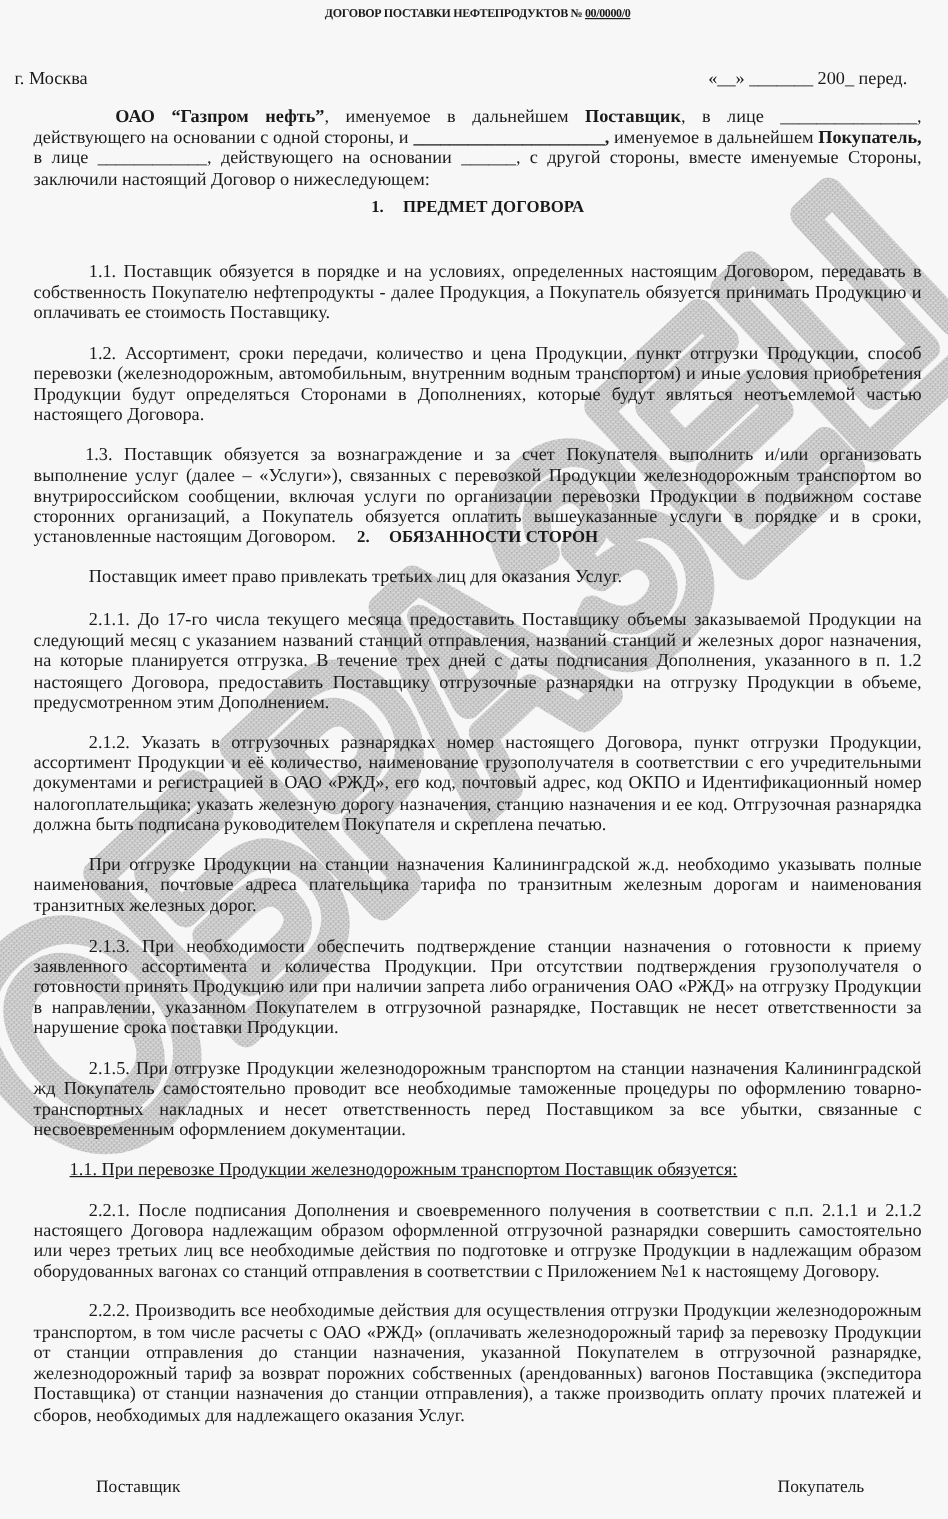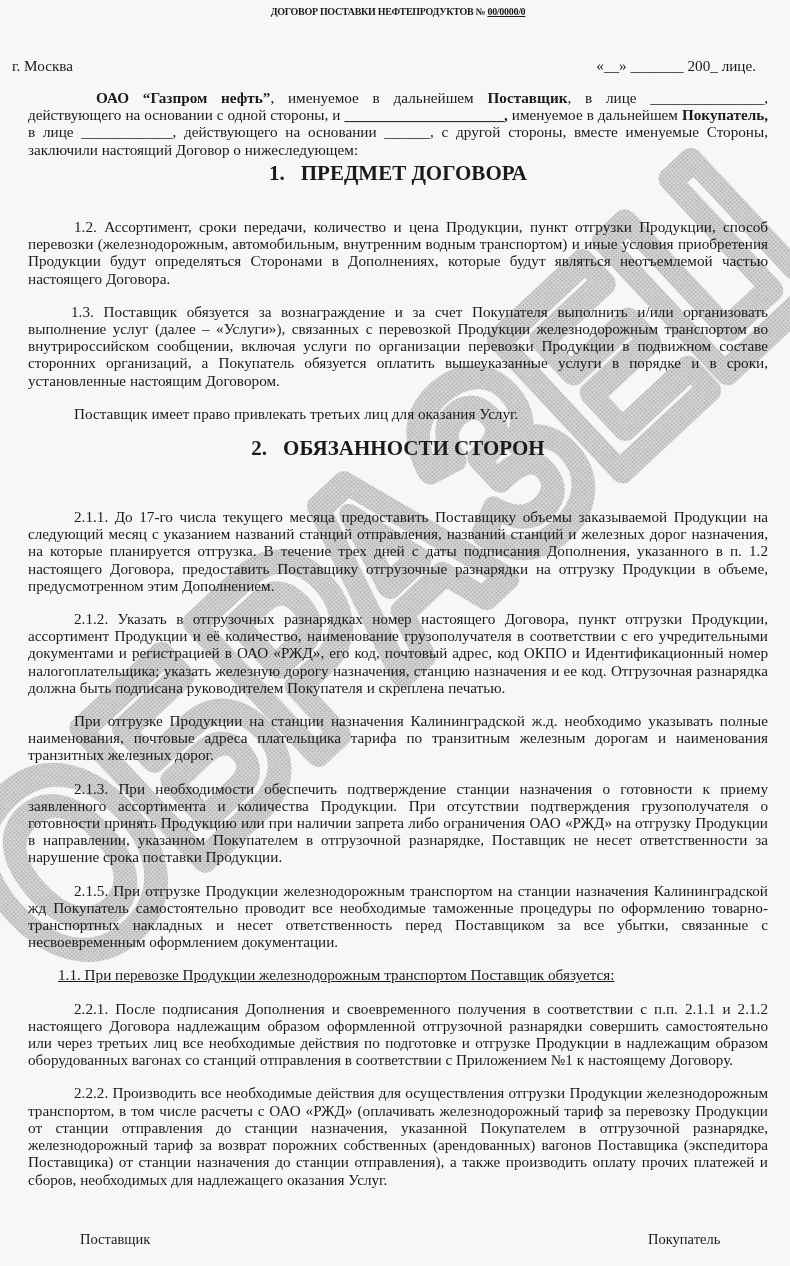--- a/index.html
+++ b/index.html
@@ -70,21 +70,21 @@
   p.indent-more { text-indent: 68px; }
   p.hanging {
     padding-left: 46px;
     text-indent: 0;
   }
   .sec-head {
     position: absolute;
     left: 0; right: 0;
     text-align: center;
     font-weight: bold;
-    font-size: 21px;
+    font-size: 14px;
   }
   .sec-head .n { margin-right: 16px; }
   .sub-head {
     margin: 0;
     text-indent: 46px;
     text-decoration: underline;
   }
   b { font-weight: bold; }
   .sign {
     position: absolute;
@@ -112,32 +112,33 @@
   </svg>
 
   <div class="content">
 
     <div class="doc-title">
       <span>ДОГОВОР ПОСТАВКИ НЕФТЕПРОДУКТОВ № </span><span class="num">00/0000/0</span>
     </div>
 
     <div class="city-date">
       <span class="city">г. Москва</span>
-      <span class="date">«__» _______ 200_ лице.</span>
+      <span class="date">«__» _______ 200_ перед.</span>
     </div>
 
     <div class="block" style="top:73px;">
       <p class="indent-more"><b>ОАО “Газпром нефть”</b><span>, именуемое в дальнейшем </span><b>Поставщик</b><span>, в лице _______________, действующего на основании с одной стороны, и </span><b>_____________________,</b><span> именуемое в дальнейшем </span><b>Покупатель,</b><span> в лице ____________, действующего на основании ______, с другой стороны, вместе именуемые Стороны, заключили настоящий Договор о нижеследующем:</span></p>
     </div>
 
     <div class="sec-head" style="top:165px;">
       <span class="n">1.</span><span>ПРЕДМЕТ ДОГОВОРА</span>
     </div>
 
     <div class="block" style="top:202px;">
+      <p>1.1. Поставщик обязуется в порядке и на условиях, определенных настоящим Договором, передавать в собственность Покупателю нефтепродукты - далее Продукция, а Покупатель обязуется принимать Продукцию и оплачивать ее стоимость Поставщику.</p>
       <p>1.2. Ассортимент, сроки передачи, количество и цена Продукции, пункт отгрузки Продукции, способ перевозки (железнодорожным, автомобильным, внутренним водным транспортом) и иные условия приобретения Продукции будут определяться Сторонами в Дополнениях, которые будут являться  неотъемлемой частью настоящего Договора.</p>
       <p style="text-indent:43px;">1.3. Поставщик обязуется за вознаграждение и за счет Покупателя выполнить и/или организовать выполнение услуг (далее – «Услуги»), связанных с перевозкой Продукции железнодорожным транспортом во внутрироссийском сообщении, включая услуги по организации перевозки Продукции в подвижном составе сторонних организаций, а Покупатель обязуется оплатить вышеуказанные услуги в порядке и в сроки, установленные настоящим Договором.</p>
       <p>Поставщик имеет право привлекать третьих лиц для оказания Услуг.</p>
     </div>
 
     <div class="sec-head" style="top:440px;">
       <span class="n">2.</span><span>ОБЯЗАННОСТИ  СТОРОН</span>
     </div>
 
     <div class="block" style="top:492px;">

